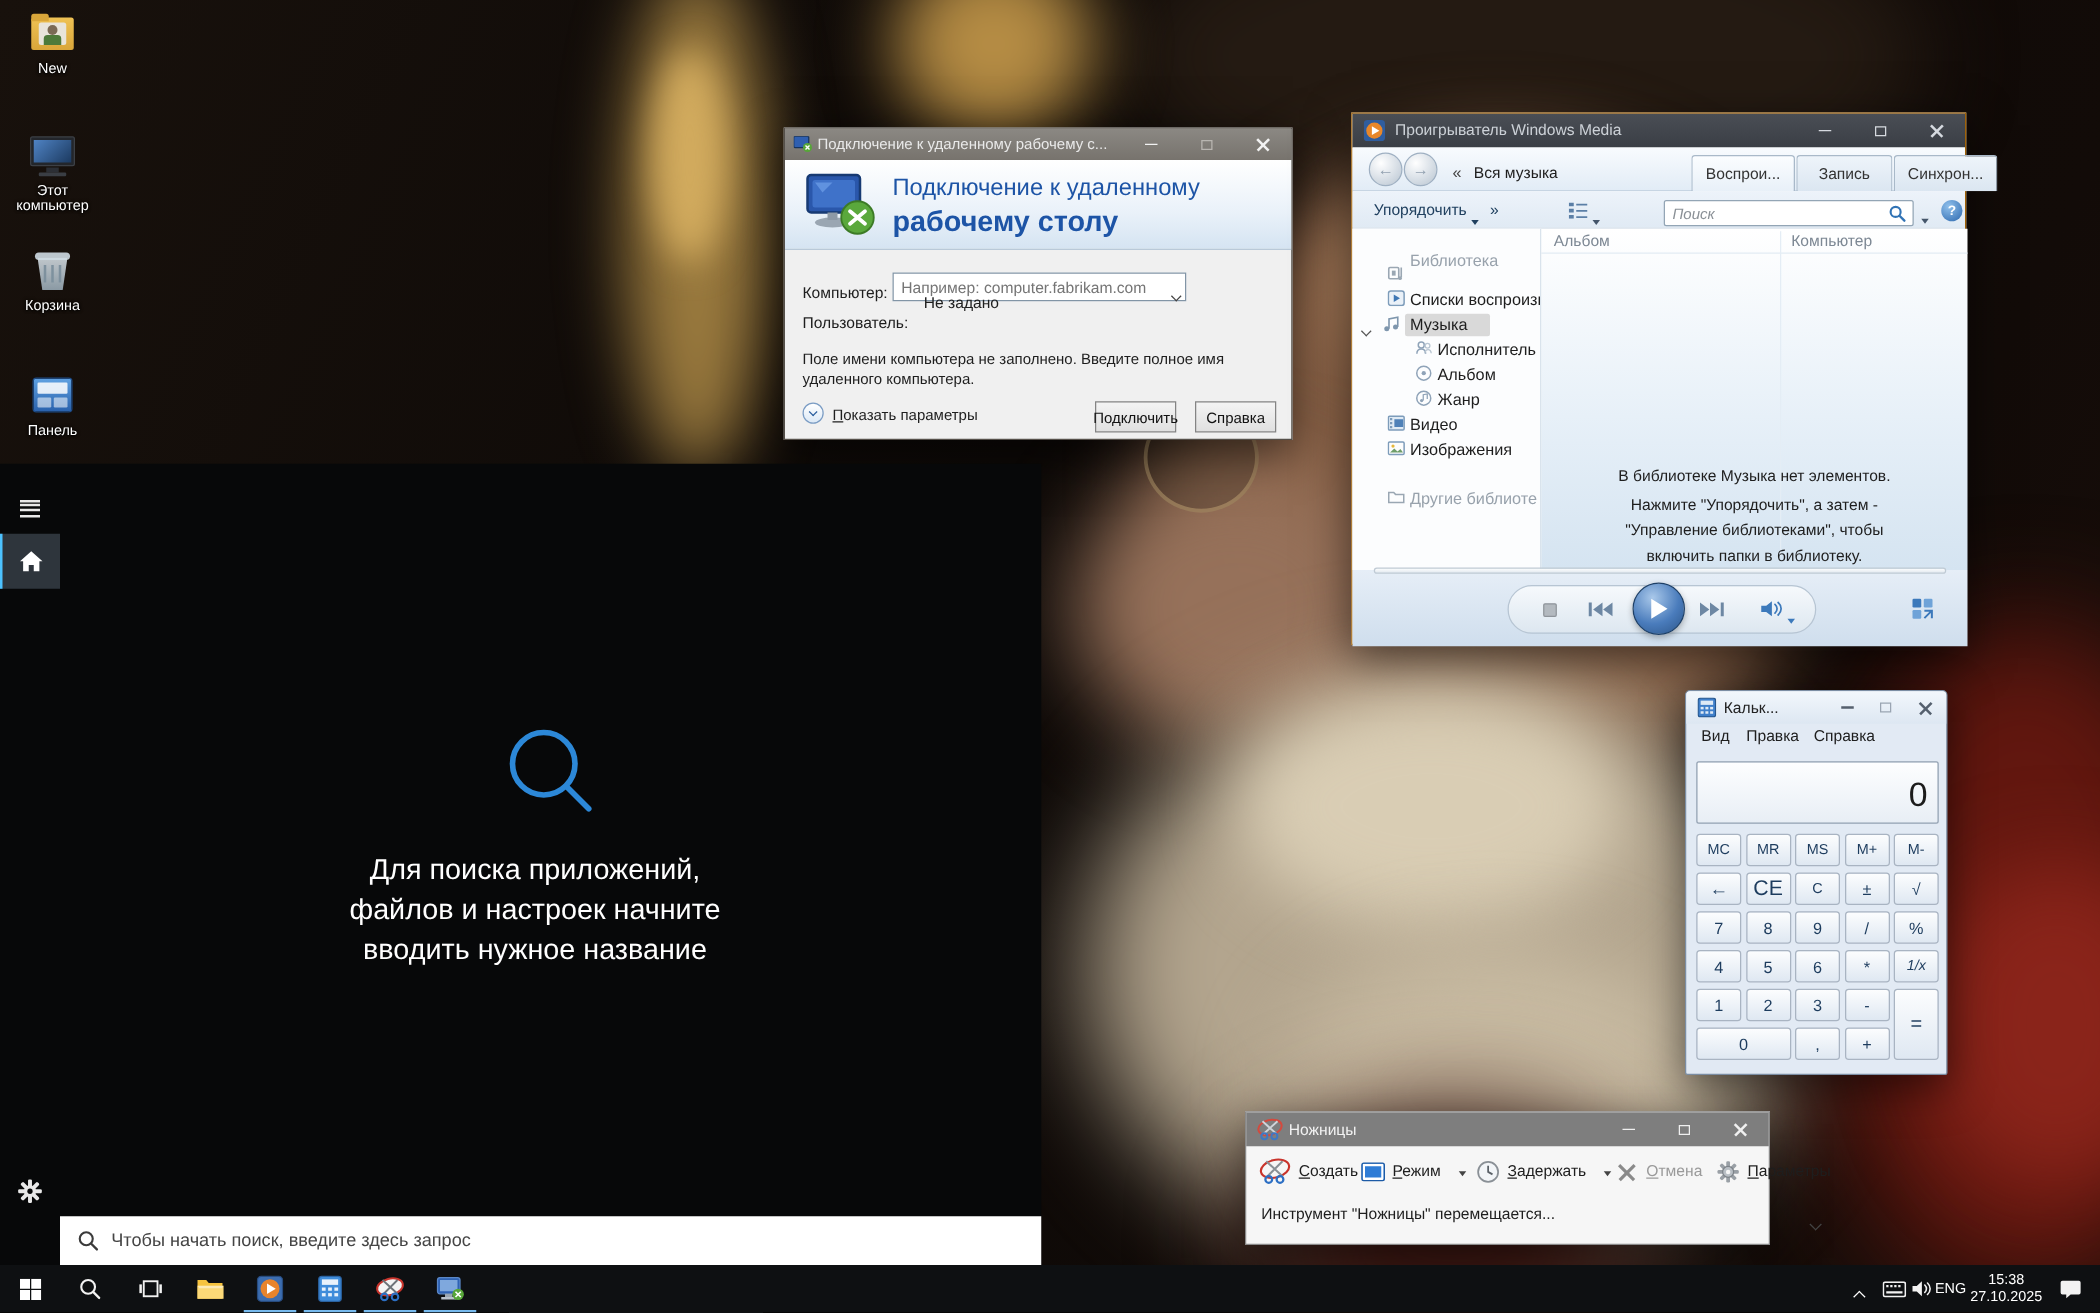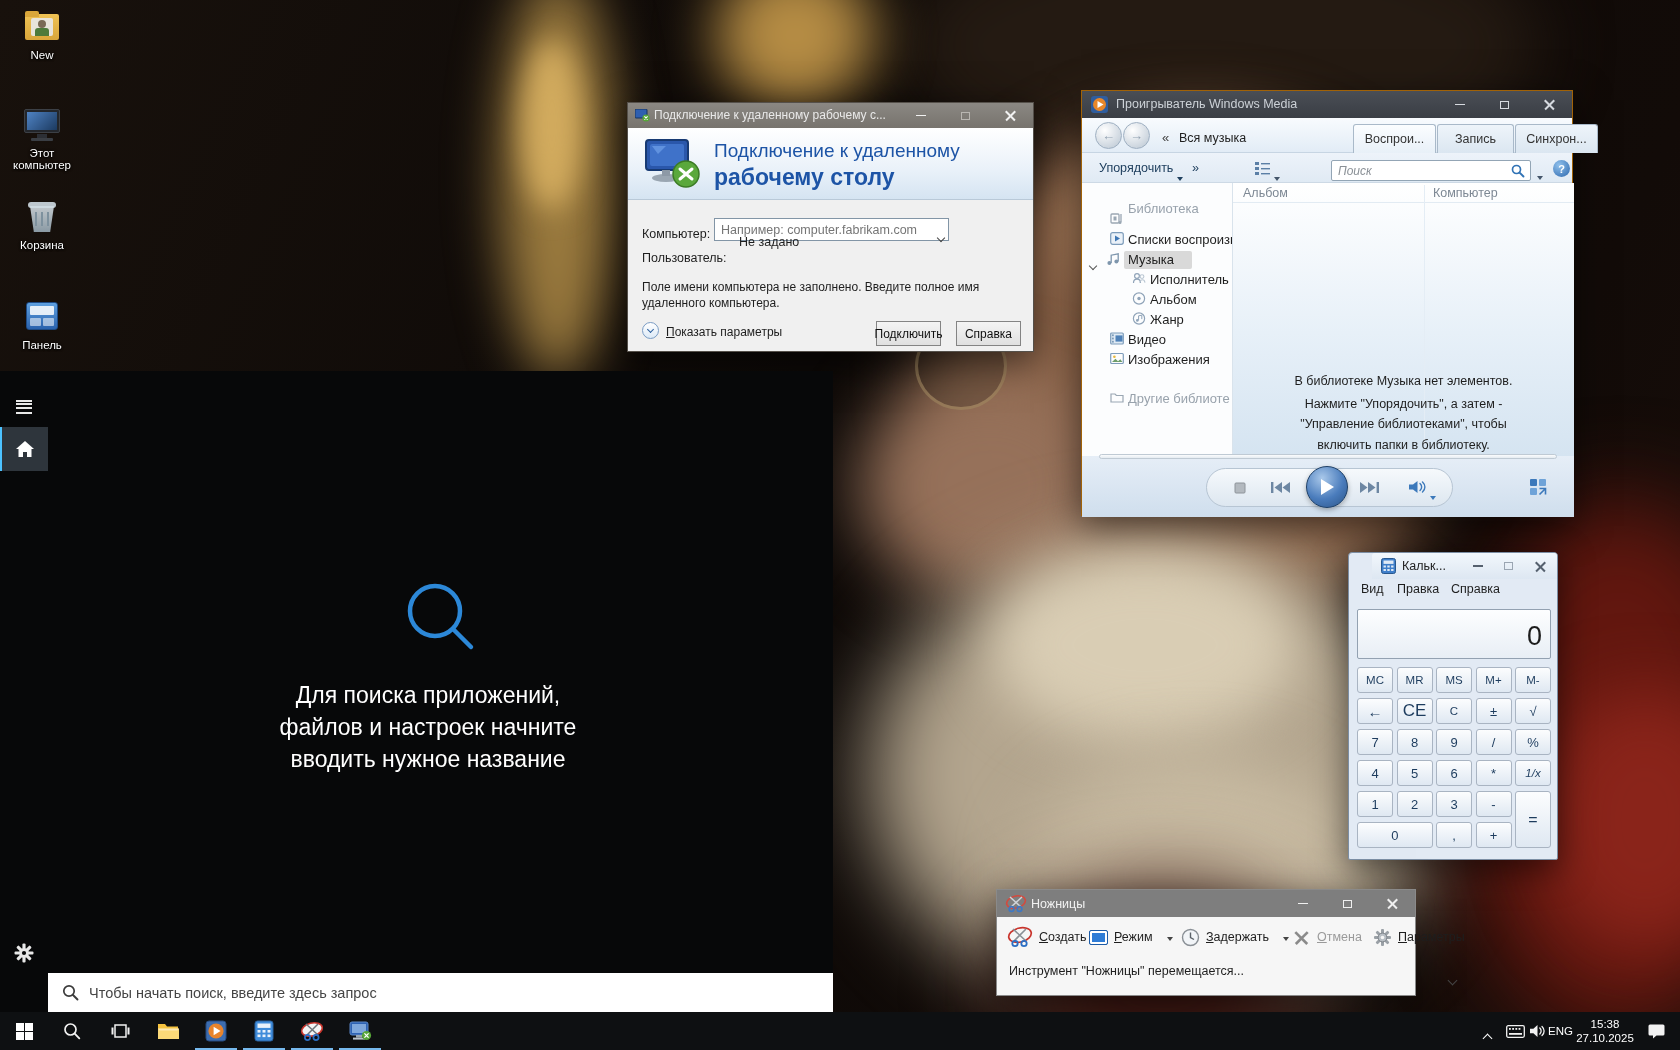--- a/index.html
+++ b/index.html
@@ -71,21 +71,21 @@
   #wmp .hdrrow .c { position:absolute; top:3px; font-size:12.5px; color:#7d8894; }
   #wmp .colsep { position:absolute; left:342px; top:2px; width:1px; height:260px; background:#e4edf5; }
   #wmp .empty { position:absolute; left:151px; top:188px; width:341px; text-align:center; font-size:12.5px; color:#1e1e1e; line-height:20.5px; }
   #wmp .bottom { position:absolute; left:0; top:365px; width:492px; height:61px; background:linear-gradient(#e6eef7,#cfdeed); }
   #wmp .seek { position:absolute; left:17px; top:-2px; width:458px; height:5px; border:1px solid #bfcad4; border-radius:3px; background:linear-gradient(#fbfcfd,#e4ebf1); }
   #wmp .pill { position:absolute; left:124px; top:12px; width:247px; height:39px; border:1px solid #b7c5d3; border-radius:20px; background:linear-gradient(#f6f9fc,#dde7f0); }
   #wmp .playbtn { position:absolute; left:224px; top:10px; width:42px; height:42px; border-radius:50%; background:radial-gradient(circle at 38% 28%,#a9c8ea,#4a7cbc 55%,#2b5487); border:1px solid #1d3f66; box-shadow:0 2px 5px rgba(0,0,0,.3); display:flex; align-items:center; justify-content:center; }
 
   
   #calc { left:1348px; top:552px; width:210px; height:308px; border:1px solid #7c8ea4; background:#e2eaf4; border-radius:4px 4px 2px 2px; }
-  #calc .tb { position:absolute; left:0; top:0; right:0; height:26px; background:linear-gradient(#f2f7fc,#dde7f2); border-radius:3px 3px 0 0; color:#444;margin-left:23px; }
+  #calc .tb { position:absolute; left:0; top:0; right:0; height:26px; background:linear-gradient(#f2f7fc,#dde7f2); border-radius:3px 3px 0 0; color:#444; }
   #calc .tb .ttl { position:absolute; left:30px; top:6px; font-size:12.5px; color:#222; }
   #calc .menu { position:absolute; left:0; top:26px; right:0; height:22px;text-decoration:underline; }
   #calc .menu span { position:absolute; top:3px; font-size:12.5px; color:#1e1e1e; }
   #calc .display { position:absolute; left:8px; top:56px; width:194px; height:50px; border:1px solid #93a1b1; border-radius:2px; background:linear-gradient(#fdfeff,#e8eef5); }
   #calc .display .val { position:absolute; right:8px; bottom:6px; font-size:27px; color:#1c1c1c; }
   #calc .grid { position:absolute; left:8px; top:114px; display:grid; grid-template-columns:repeat(5,36px); grid-auto-rows:26px; gap:5px 3.5px; }
   .ckey { background:linear-gradient(#fcfdfe,#dfe8f2); border:1px solid #a9b4c2; border-radius:3px; font-size:13px; color:#1d3c5e; display:flex; align-items:center; justify-content:center; font-family:inherit; }
   .ckey.eq { grid-column:5; grid-row:5 / span 2; font-size:16px; }
   .ckey.zero { grid-column:1 / span 2; grid-row:6; }
 

